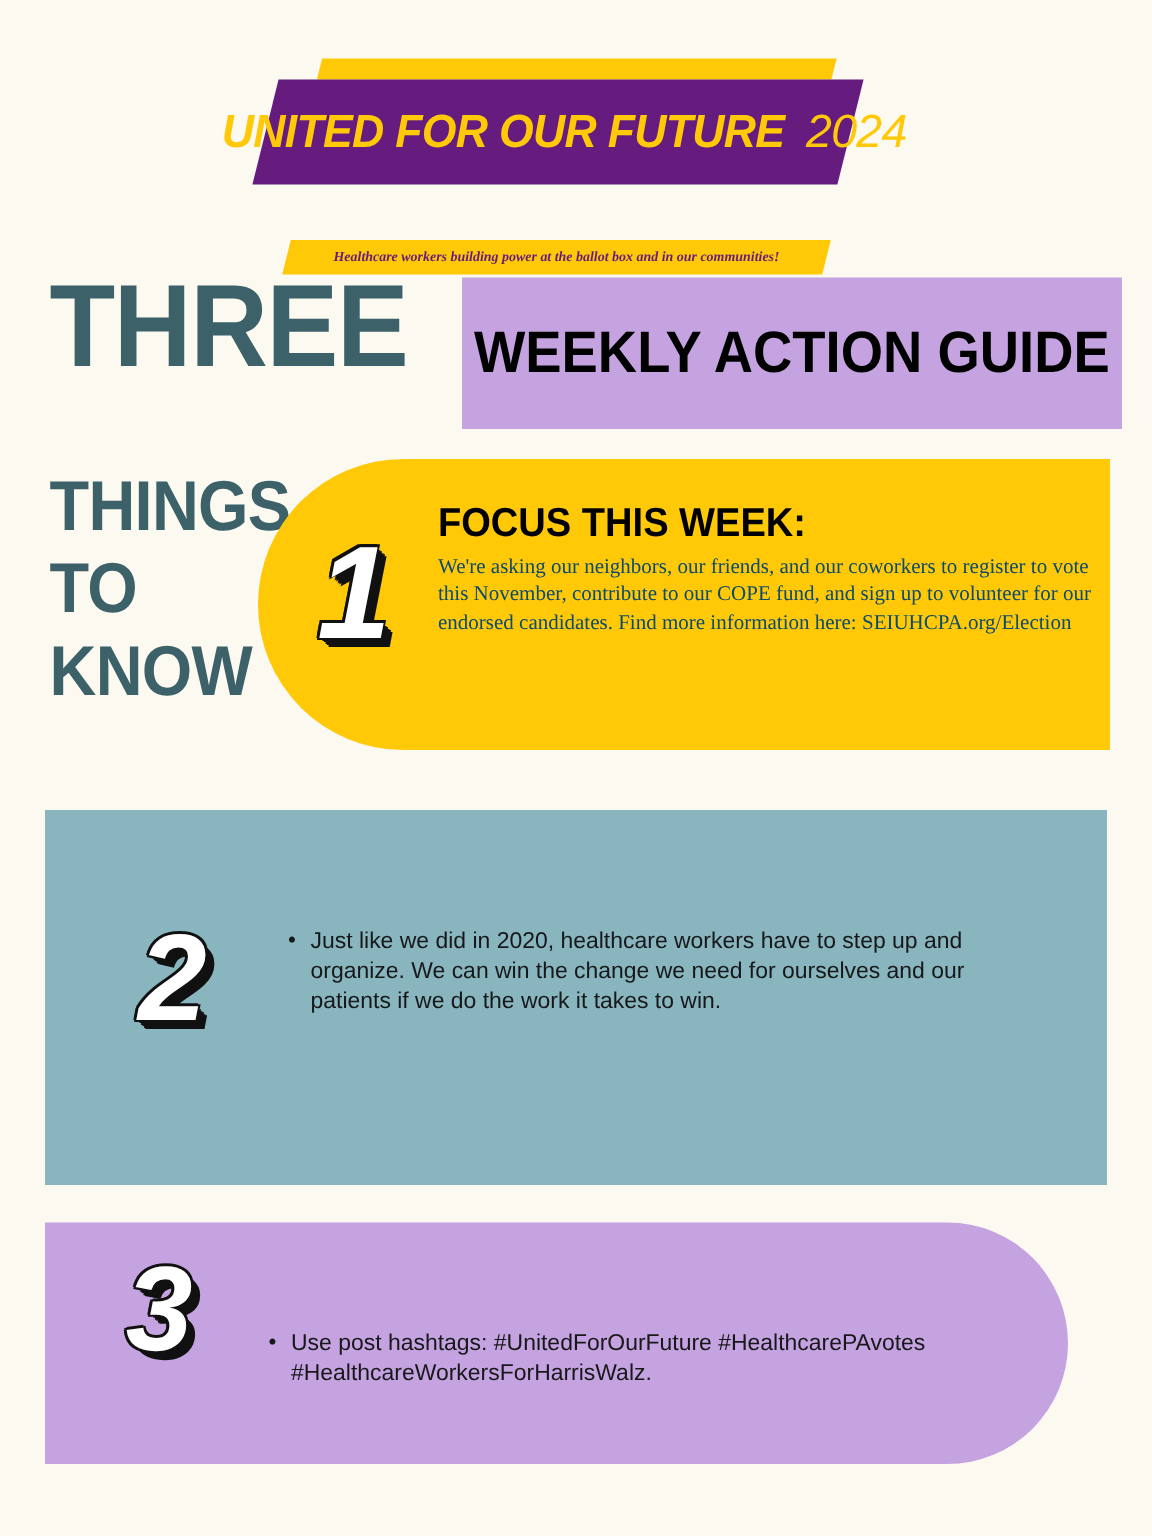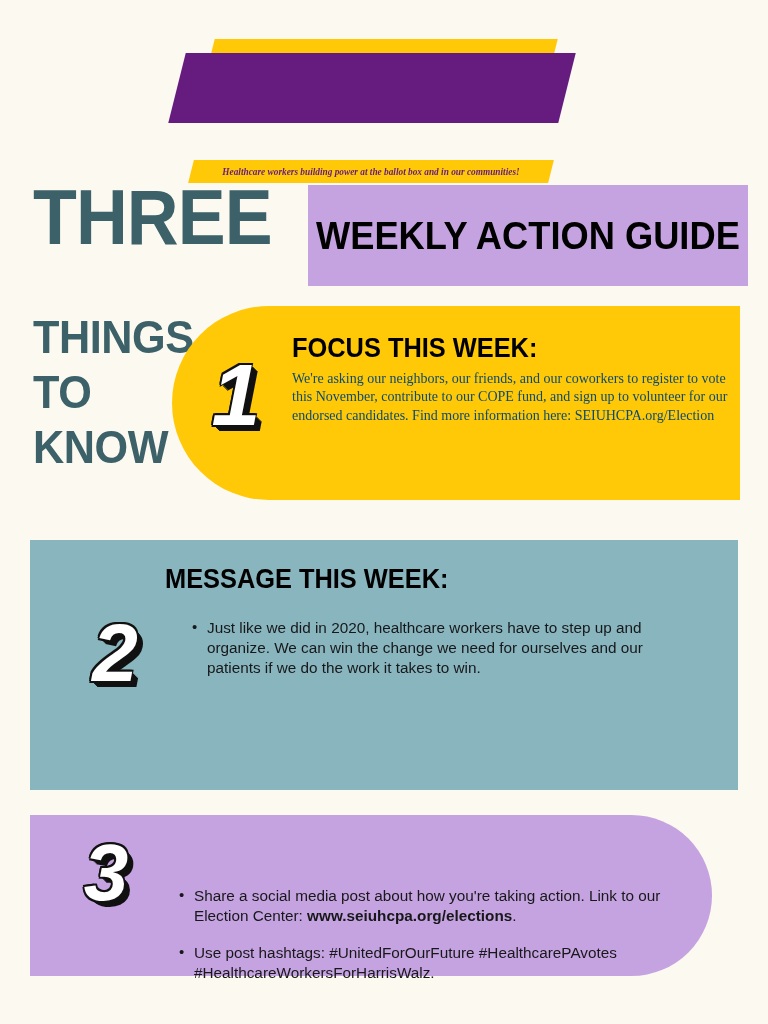--- a/index.html
+++ b/index.html
@@ -294,20 +294,24 @@
   ul.bullets.spaced li { margin-bottom: 17px; }
   ul.bullets.spaced li:last-child { margin-bottom: 0; }
   .bold-link { font-weight: bold; }
 </style>
 </head>
 <body>
 
 <div class="logo-wrap">
   <div class="logo-top-bar"></div>
   <div class="logo-main-bar"></div>
+  <div class="logo-main-inner">
+    <span class="logo-title">UNITED FOR OUR FUTURE</span>
+    <span class="logo-year">2024</span>
+  </div>
   <div class="logo-tagline-bar"></div>
   <div class="logo-tagline-inner">
     <span class="logo-tagline">Healthcare workers building power at the ballot box and in our communities!</span>
   </div>
 </div>
 
 <div class="three-head">THREE</div>
 <div class="three-sub">
   <div>THINGS</div>
   <div>TO</div>
@@ -325,33 +329,29 @@
   <div class="body-col">
     <div class="sec-head">FOCUS THIS WEEK:</div>
     <div class="sec-para">We're asking our neighbors, our friends, and our coworkers to register to vote this November, contribute to our COPE fund, and sign up to volunteer for our endorsed candidates. Find more information here: SEIUHCPA.org/Election</div>
   </div>
 </div>
 
 <div class="sec2">
   <div class="num-holder">
     <span class="big-num">2</span>
   </div>
-  <div class="head-holder">
-    <div class="sec-head">MESSAGE THIS WEEK:</div>
-  </div>
   <div class="list-holder">
     <ul class="bullets">
       <li>Just like we did in 2020, healthcare workers have to step up and organize. We can win the change we need for ourselves and our patients if we do the work it takes to win.</li>
     </ul>
   </div>
 </div>
 
 <div class="sec3">
   <div class="num-holder">
     <span class="big-num">3</span>
   </div>
   <div class="list-holder">
     <ul class="bullets spaced">
-      <li><span>Share a social media post about how you're taking action. Link to our Election Center: </span><span class="bold-link">www.seiuhcpa.org/elections</span><span>.</span></li>
       <li>Use post hashtags: #UnitedForOurFuture #HealthcarePAvotes #HealthcareWorkersForHarrisWalz.</li>
     </ul>
   </div>
 </div>
 
 </body></html>

